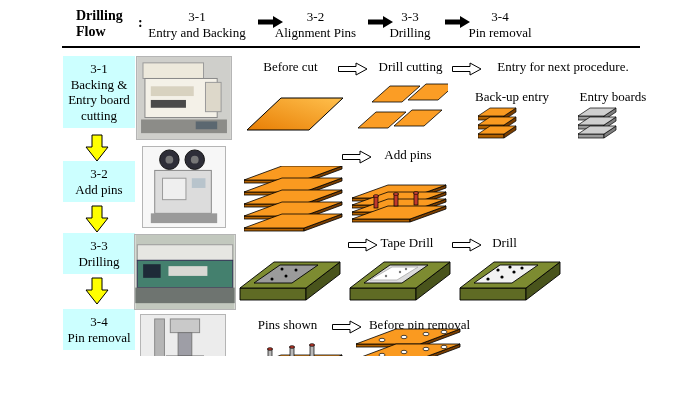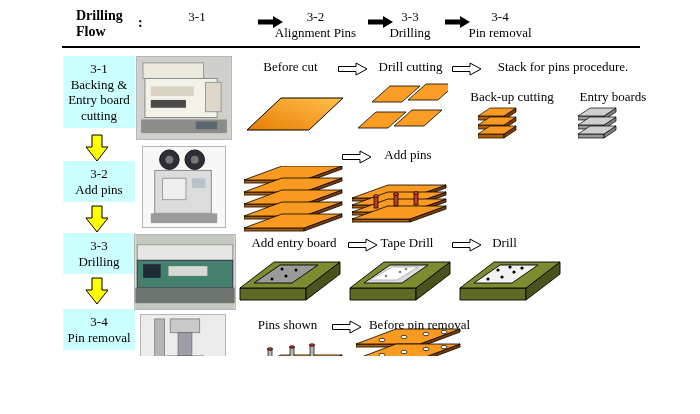--- a/index.html
+++ b/index.html
@@ -22,20 +22,21 @@
 <body>
 
 <div class="canvas">
 
   <div class="abs hdr-title" style="left:76px;top:8px;width:70px;">Drilling
 Flow</div>
   <div class="abs hdr-sep" style="left:138px;top:15px;">:</div>
 
   <div class="abs hdr-step" style="left:142px;top:9px;width:110px;">
     <span class="num">3-1</span>
+    <span class="lab">Entry and Backing</span>
   </div>
   <svg class="abs" style="left:258px;top:15px;" width="26" height="14" viewBox="0 0 26 14">
     <polygon points="0,4.5 15,4.5 15,1 25,7 15,13 15,9.5 0,9.5" fill="#000"></polygon>
   </svg>
   <div class="abs hdr-step" style="left:268px;top:9px;width:95px;">
     <span class="num">3-2</span>
     <span class="lab">Alignment Pins</span>
   </div>
   <svg class="abs" style="left:368px;top:15px;" width="26" height="14" viewBox="0 0 26 14">
     <polygon points="0,4.5 15,4.5 15,1 25,7 15,13 15,9.5 0,9.5" fill="#000"></polygon>
@@ -117,21 +118,21 @@
   </svg>
 
   <div class="abs lbl" style="left:248px;top:60px;width:85px;">Before cut</div>
   <svg class="abs" style="left:338px;top:62px;" width="30" height="14" viewBox="0 0 30 14">
     <polygon points="0.5,4.5 18,4.5 18,1 29,7 18,13 18,9.5 0.5,9.5" fill="#FFF" stroke="#000" stroke-width="1"></polygon>
   </svg>
   <div class="abs lbl" style="left:368px;top:60px;width:85px;">Drill cutting</div>
   <svg class="abs" style="left:452px;top:62px;" width="30" height="14" viewBox="0 0 30 14">
     <polygon points="0.5,4.5 18,4.5 18,1 29,7 18,13 18,9.5 0.5,9.5" fill="#FFF" stroke="#000" stroke-width="1"></polygon>
   </svg>
-  <div class="abs lbl" style="left:482px;top:60px;width:162px;">Stack for pins procedure.</div>
+  <div class="abs lbl" style="left:482px;top:60px;width:162px;">Entry for next procedure.</div>
 
   <svg class="abs" style="left:245px;top:84px;" width="100" height="48" viewBox="0 0 100 48">
     <defs>
       <linearGradient id="gradA" x1="0" y1="1" x2="1" y2="0">
         <stop offset="0" stop-color="#E87E04"></stop>
           <stop offset="1" stop-color="#FFC04D"></stop>
       </linearGradient>
     </defs>
     <polygon points="2,46 64,46 98,14 36,14" fill="url(#gradA)" stroke="#000" stroke-width="1"></polygon>
   </svg>
@@ -141,21 +142,21 @@
       <g id="cutP">
           <polygon points="0,20 30,20 48,4 18,4" fill="#FB9D25" stroke="#000" stroke-width="0.8"></polygon>
         </g>
     </defs>
     <use href="#cutP" x="14" y="2"></use>
     <use href="#cutP" x="50" y="0"></use>
     <use href="#cutP" x="0" y="28"></use>
     <use href="#cutP" x="36" y="26"></use>
   </svg>
 
-  <div class="abs lbl" style="left:462px;top:90px;width:100px;">Back-up cutting</div>
+  <div class="abs lbl" style="left:462px;top:90px;width:100px;">Back-up entry</div>
   <div class="abs lbl" style="left:568px;top:90px;width:90px;">Entry boards</div>
 
   <svg class="abs" style="left:478px;top:106px;" width="52" height="36" viewBox="0 0 52 36">
     <defs>
       <g id="bkb">
         <polygon points="0,8 26,8 26,12 0,12" fill="#B06000" stroke="#000" stroke-width="0.7"></polygon>
         <polygon points="26,12 26,8 38,0 38,4" fill="#7A3E00" stroke="#000" stroke-width="0.7"></polygon>
         <polygon points="0,8 26,8 38,0 12,0" fill="#FA9A20" stroke="#000" stroke-width="0.7"></polygon>
       </g>
     </defs>
@@ -211,21 +212,20 @@
     </defs>
     <use href="#s2p" y="18"></use>
       <use href="#s2p" y="25"></use>
       <use href="#s2p" y="32"></use>
       <use href="#s2p" y="39"></use>
     <use href="#pin2" x="24" y="42"></use>
       <use href="#pin2" x="44" y="40"></use>
       <use href="#pin2" x="64" y="39"></use>
   </svg>
 
-  <div class="abs lbl" style="left:244px;top:236px;width:100px;">Add entry board</div>
   <svg class="abs" style="left:348px;top:238px;" width="30" height="14" viewBox="0 0 30 14">
     <polygon points="0.5,4.5 18,4.5 18,1 29,7 18,13 18,9.5 0.5,9.5" fill="#FFF" stroke="#000" stroke-width="1"></polygon>
   </svg>
   <div class="abs lbl" style="left:372px;top:236px;width:70px;">Tape Drill</div>
   <svg class="abs" style="left:452px;top:238px;" width="30" height="14" viewBox="0 0 30 14">
     <polygon points="0.5,4.5 18,4.5 18,1 29,7 18,13 18,9.5 0.5,9.5" fill="#FFF" stroke="#000" stroke-width="1"></polygon>
   </svg>
   <div class="abs lbl" style="left:482px;top:236px;width:45px;">Drill</div>
 
   <svg class="abs" style="left:238px;top:250px;" width="108" height="60" viewBox="0 0 108 60">

